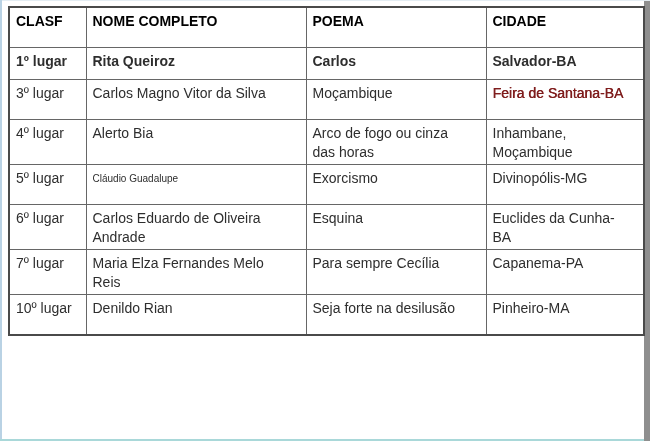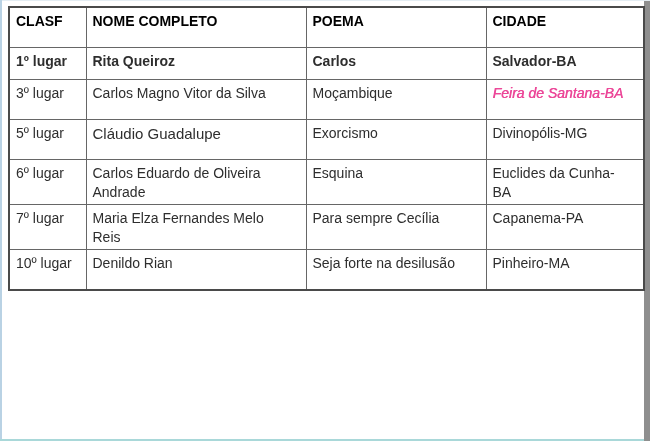--- a/index.html
+++ b/index.html
@@ -22,22 +22,22 @@
   col.c1{width:77px;}  col.c2{width:220px;}  col.c3{width:180px;}  col.c4{width:158px;}
   th,td{
     border:1px solid #666666;
     vertical-align:top;text-align:left;
     padding:4px 12px 2px 6px;
     font-size:14px;line-height:19px;color:#2e2e2e;
     overflow:hidden;word-wrap:break-word;
   }
   th{font-weight:bold;color:#000;height:33px;}
   tr.rh24 td{height:24px;} tr.rh25 td{height:25px;font-weight:bold;} tr.rh33 td{height:33px;} tr.rh38 td{height:38px;}
-  td.small{font-size:15px;}
-  td.emph{color:#ec4899;text-shadow:0.45px 0 currentColor;white-space:nowrap;font-style:italic;}
+  td.small{font-size:10px;}
+  td.emph{color:#7f1d1d;text-shadow:0.45px 0 currentColor;white-space:nowrap;}
 </style>
 </head>
 <body>
 
 <div class="canvas">
   <div class="edge-top"></div>
   <div class="edge-left"></div>
   <div class="edge-bottom"></div>
   <div class="strip-right"></div>
 
@@ -62,20 +62,26 @@
         <td>Rita Queiroz</td>
         <td>Carlos</td>
         <td>Salvador-BA</td>
       </tr>
       <tr class="rh33">
         <td>3º lugar</td>
         <td>Carlos Magno Vitor da Silva</td>
         <td>Moçambique</td>
         <td class="emph">Feira de Santana-BA</td>
       </tr>
+      <tr class="rh38">
+        <td>4º lugar</td>
+        <td>Alerto Bia</td>
+        <td>Arco de fogo ou cinza das horas</td>
+        <td>Inhambane, Moçambique</td>
+      </tr>
       <tr class="rh33">
         <td>5º lugar</td>
         <td class="small">Cláudio Guadalupe</td>
         <td>Exorcismo</td>
         <td>Divinopólis-MG</td>
       </tr>
       <tr class="rh38">
         <td>6º lugar</td>
         <td>Carlos Eduardo de Oliveira Andrade</td>
         <td>Esquina</td>

